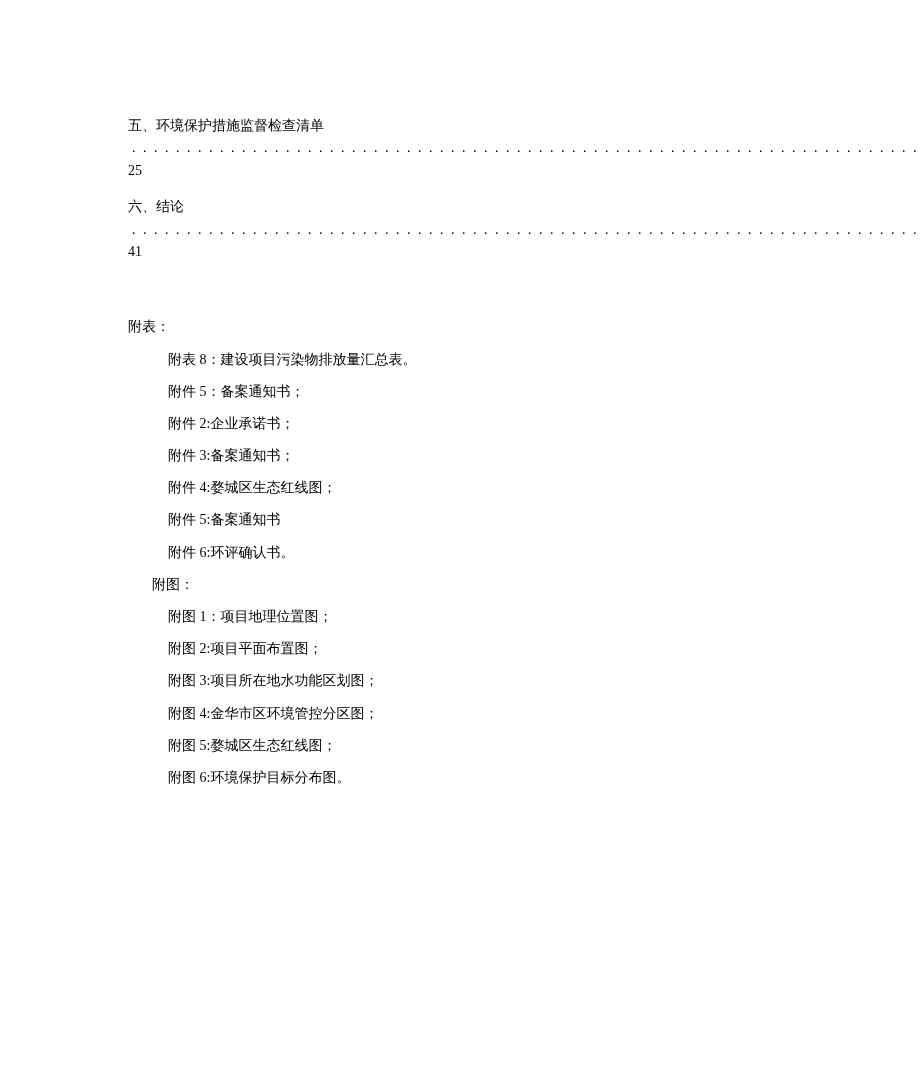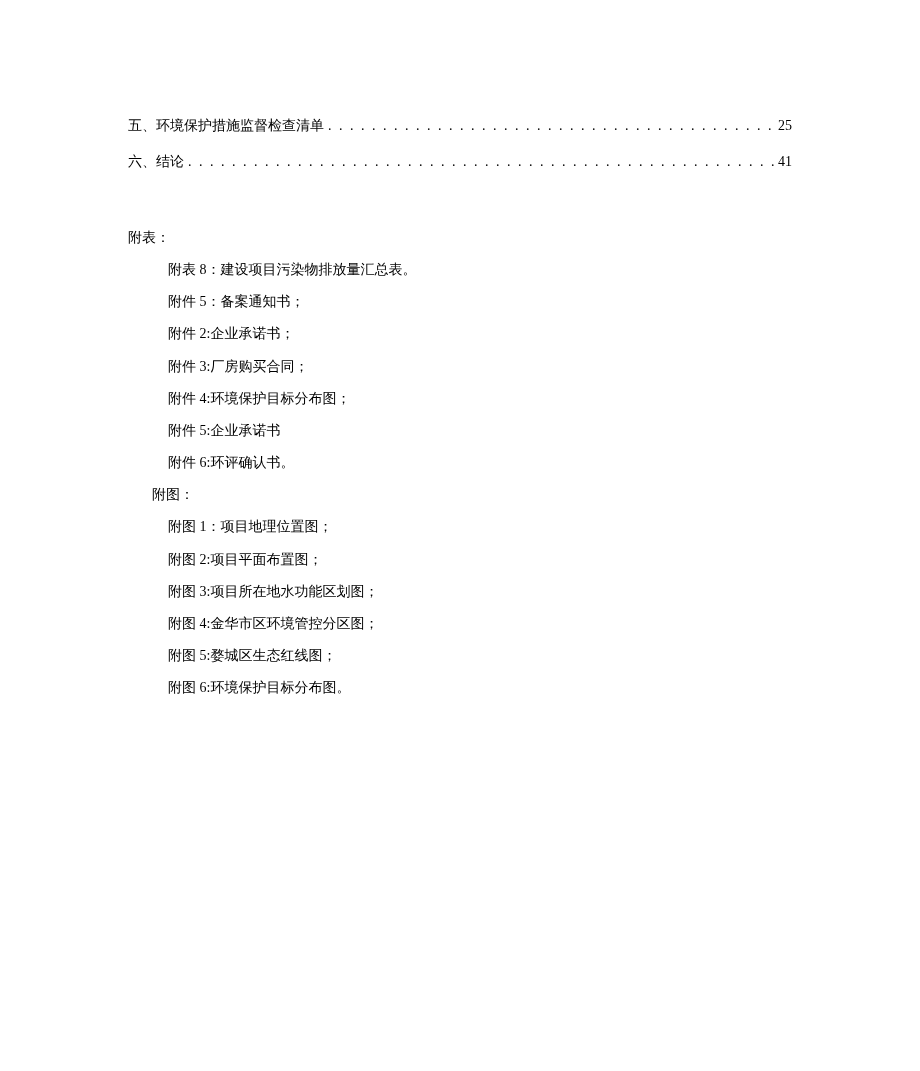--- a/index.html
+++ b/index.html
@@ -18,20 +18,21 @@
       line-height: 1.6;
     }
     .toc-section {
       margin-bottom: 48px;
     }
     .toc-line {
       display: flex;
       align-items: flex-start;
       margin-bottom: 14px;
       white-space: nowrap;
+      flex-direction: column;
     }
     .toc-title {
       flex-shrink: 0;
     }
     .toc-dots {
       flex: 1;
       overflow: hidden;
       letter-spacing: 2px;
       padding: 0 4px;
     }
@@ -66,23 +67,23 @@
     <span class="toc-page">41</span>
   </div>
 </div>
 
 <div class="attachments">
   <div class="section-heading">附表：</div>
   <div class="list-item">附表 8：建设项目污染物排放量汇总表。</div>
 
   <div class="list-item">附件 5：备案通知书；</div>
   <div class="list-item">附件 2:企业承诺书；</div>
-  <div class="list-item">附件 3:厂房购买合同；</div>
-  <div class="list-item">附件 4:环境保护目标分布图；</div>
-  <div class="list-item">附件 5:企业承诺书</div>
+  <div class="list-item">附件 3:备案通知书；</div>
+  <div class="list-item">附件 4:婺城区生态红线图；</div>
+  <div class="list-item">附件 5:备案通知书</div>
   <div class="list-item">附件 6:环评确认书。</div>
 
   <div class="section-heading-indent">附图：</div>
   <div class="list-item">附图 1：项目地理位置图；</div>
   <div class="list-item">附图 2:项目平面布置图；</div>
   <div class="list-item">附图 3:项目所在地水功能区划图；</div>
   <div class="list-item">附图 4:金华市区环境管控分区图；</div>
   <div class="list-item">附图 5:婺城区生态红线图；</div>
   <div class="list-item">附图 6:环境保护目标分布图。</div>
 </div>

